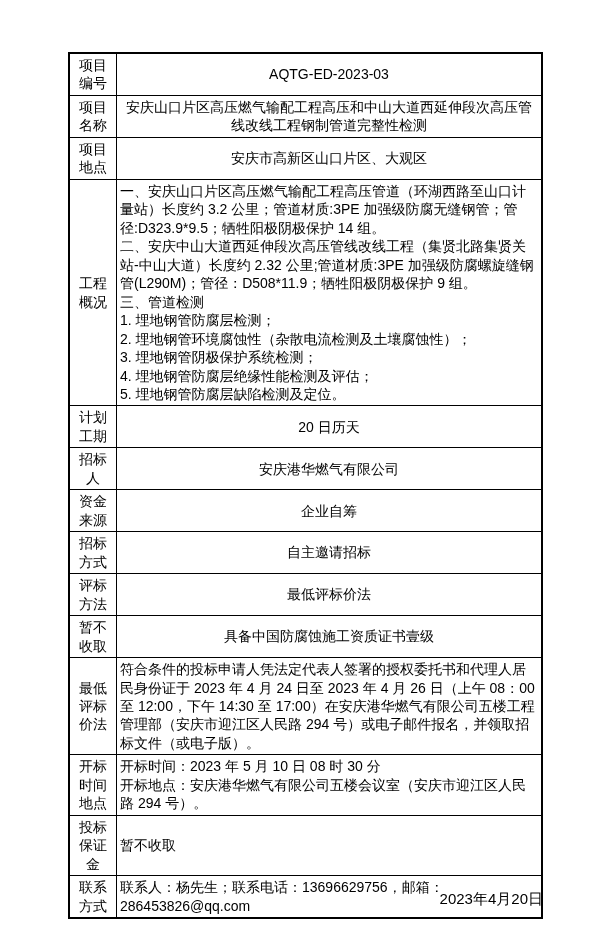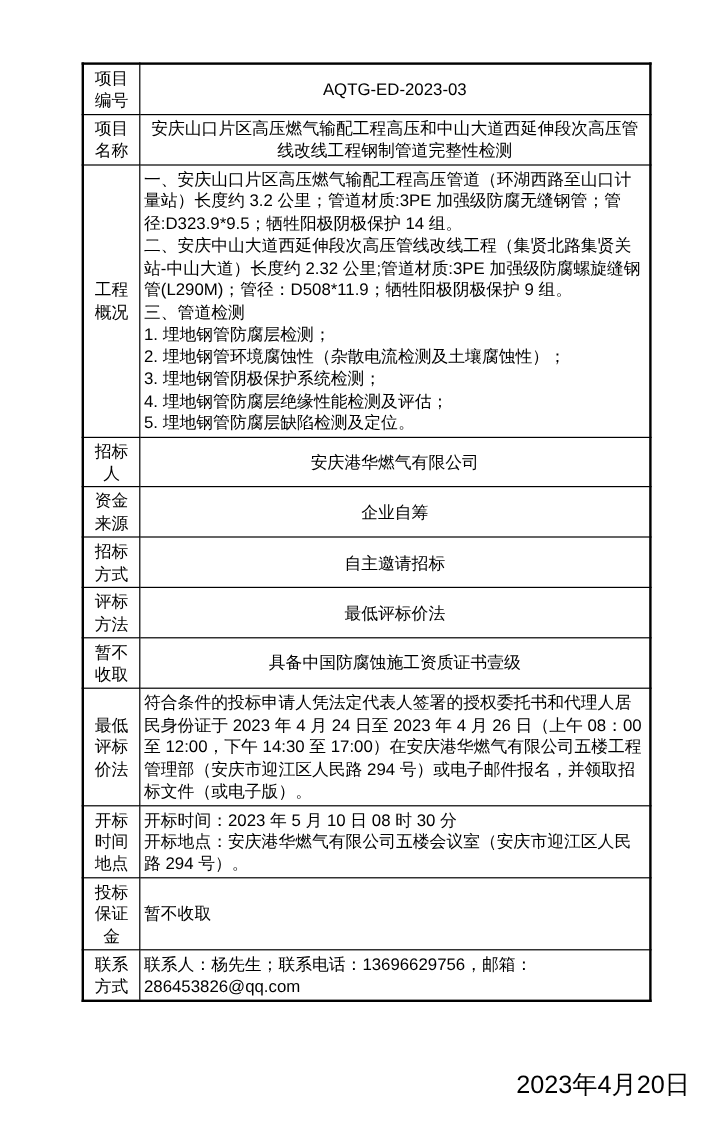--- a/index.html
+++ b/index.html
@@ -51,49 +51,56 @@
     padding: 2px 8px;
   }
   td.value.center { text-align: center; }
   td.value.left   { text-align: left; }
   .doc-date {
     position: absolute;
     left: 68px;
     top: 890px;
     width: 475px;
     text-align: right;
-    font-size: 21px;
-    padding-left: 32px;
+    font-size: 15px;
   }
 </style>
 </head>
 <body>
 
 <div class="page">
   <div class="table-wrap">
     <table class="tender-table">
       <tbody>
         <tr>
           <td class="label">项目编号</td>
           <td class="value center">AQTG-ED-2023-03</td>
         </tr>
         <tr>
           <td class="label">项目名称</td>
           <td class="value center">安庆山口片区高压燃气输配工程高压和中山大道西延伸段次高压管线改线工程钢制管道完整性检测</td>
         </tr>
         <tr>
+          <td class="label">项目地点</td>
+          <td class="value center">安庆市高新区山口片区、大观区</td>
+        </tr>
+        <tr>
           <td class="label">工程概况</td>
           <td class="value left">一、安庆山口片区高压燃气输配工程高压管道（环湖西路至山口计量站）长度约 3.2 公里；管道材质:3PE 加强级防腐无缝钢管；管径:D323.9*9.5；牺牲阳极阴极保护 14 组。
 二、安庆中山大道西延伸段次高压管线改线工程（集贤北路集贤关站-中山大道）长度约 2.32 公里;管道材质:3PE 加强级防腐螺旋缝钢管(L290M)；管径：D508*11.9；牺牲阳极阴极保护 9 组。
 三、管道检测
 1.  埋地钢管防腐层检测；
 2.  埋地钢管环境腐蚀性（杂散电流检测及土壤腐蚀性）；
 3.  埋地钢管阴极保护系统检测；
 4.  埋地钢管防腐层绝缘性能检测及评估；
 5.  埋地钢管防腐层缺陷检测及定位。</td>
+        </tr>
+        <tr>
+          <td class="label">计划工期</td>
+          <td class="value center">20 日历天</td>
         </tr>
         <tr>
           <td class="label">招标人</td>
           <td class="value center">安庆港华燃气有限公司</td>
         </tr>
         <tr>
           <td class="label">资金来源</td>
           <td class="value center">企业自筹</td>
         </tr>
         <tr>

